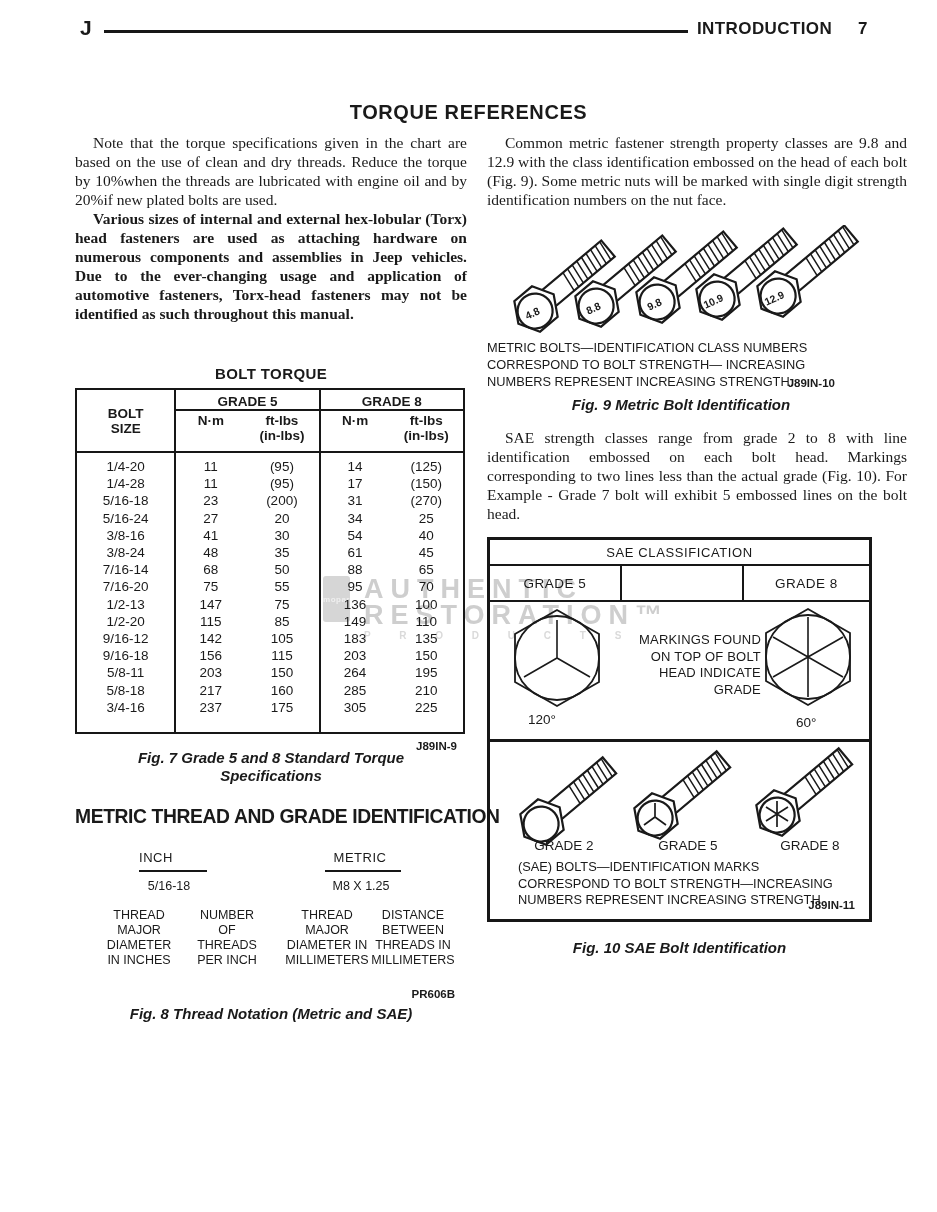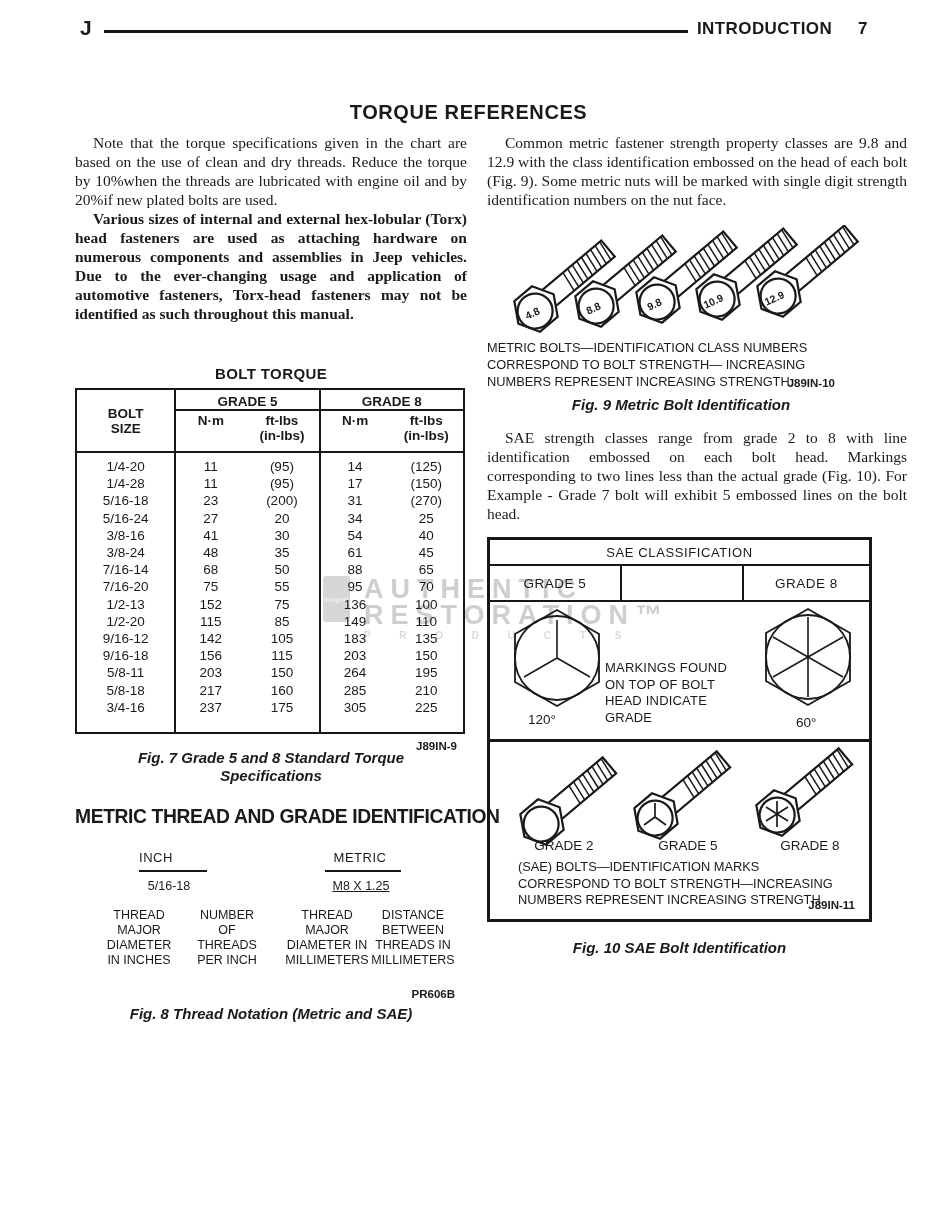--- a/index.html
+++ b/index.html
@@ -72,22 +72,22 @@
     font-family:"Liberation Sans", sans-serif; background:transparent; }
   .f10-title { height:26px; border-bottom:2.5px solid #171717; display:flex; align-items:center; justify-content:center;
     font:13px "Liberation Sans", sans-serif; letter-spacing:0.6px; }
   .f10-grades { height:36px; border-bottom:2.5px solid #171717; display:flex; }
   .g-cell { display:flex; align-items:center; justify-content:center; font:13.5px "Liberation Sans", sans-serif; letter-spacing:0.5px; }
   .g-cell.g5 { width:132px; border-right:2.5px solid #171717; }
   .g-cell.mid { flex:1; }
   .g-cell.g8 { width:127px; border-left:2.5px solid #171717; }
   .f10-upper { position:relative; height:137px; }
   .hex-svg { position:absolute; }
-  .f10-center-text { position:absolute; left:115px; top:30px; width:156px; text-align:left;
-    font:13px/16.5px "Liberation Sans", sans-serif; letter-spacing:0.2px; white-space:pre-line;margin-top:28px; }
+  .f10-center-text { position:absolute; left:115px; top:30px; width:156px; text-align:right;
+    font:13px/16.5px "Liberation Sans", sans-serif; letter-spacing:0.2px; white-space:pre-line; }
   .angle-label { position:absolute; font:13.5px "Liberation Sans", sans-serif; }
   .al-left { left:38px; top:110px; }
   .al-right { left:306px; top:113px; }
   .f10-lower { position:relative; height:179px; border-top:3px solid #171717; }
   .sae-label { position:absolute; top:96px; width:84px; text-align:center; font:13.5px "Liberation Sans", sans-serif; }
   .sl-0 { left:32px; } .sl-1 { left:156px; } .sl-2 { left:278px; }
   .f10-cap { position:absolute; left:28px; top:117px; width:330px; font:12.8px/16.5px "Liberation Sans", sans-serif; }
   .f10-code { position:absolute; right:14px; bottom:7px; }
   .fig10-caption { margin-top:17px; width:385px; }
   svg { display:block; }
@@ -195,21 +195,21 @@
             </tr>
             <tr>
               <td>7/16-20</td>
               <td class="sep">75</td>
               <td>55</td>
               <td class="sep">95</td>
               <td>70</td>
             </tr>
             <tr>
               <td>1/2-13</td>
-              <td class="sep">152</td>
+              <td class="sep">147</td>
               <td>75</td>
               <td class="sep">136</td>
               <td>100</td>
             </tr>
             <tr>
               <td>1/2-20</td>
               <td class="sep">115</td>
               <td>85</td>
               <td class="sep">149</td>
               <td>110</td>
@@ -267,21 +267,21 @@
       <div class="f8-col" style="left:14px; width:100px;">THREAD
 MAJOR
 DIAMETER
 IN INCHES</div>
       <div class="f8-col" style="left:104px; width:96px;">NUMBER
 OF
 THREADS
 PER INCH</div>
       <div class="f8-hd" style="left:243px; top:8px; width:84px;">METRIC</div>
       <div class="f8-rule" style="left:250px; top:28px; width:76px;"></div>
-      <div class="f8-ex" style="left:238px; top:37px; width:96px;text-decoration:underline;">M8 X 1.25</div>
+      <div class="f8-ex" style="left:238px; top:37px; width:96px;">M8 X 1.25</div>
       <div class="f8-col" style="left:200px; width:104px;">THREAD
 MAJOR
 DIAMETER IN
 MILLIMETERS</div>
       <div class="f8-col" style="left:290px; width:96px;">DISTANCE
 BETWEEN
 THREADS IN
 MILLIMETERS</div>
       <span class="fig-code f8-code">PR606B</span>
       <div class="fig-caption single f8-cap">Fig. 8 Thread Notation (Metric and SAE)</div>

